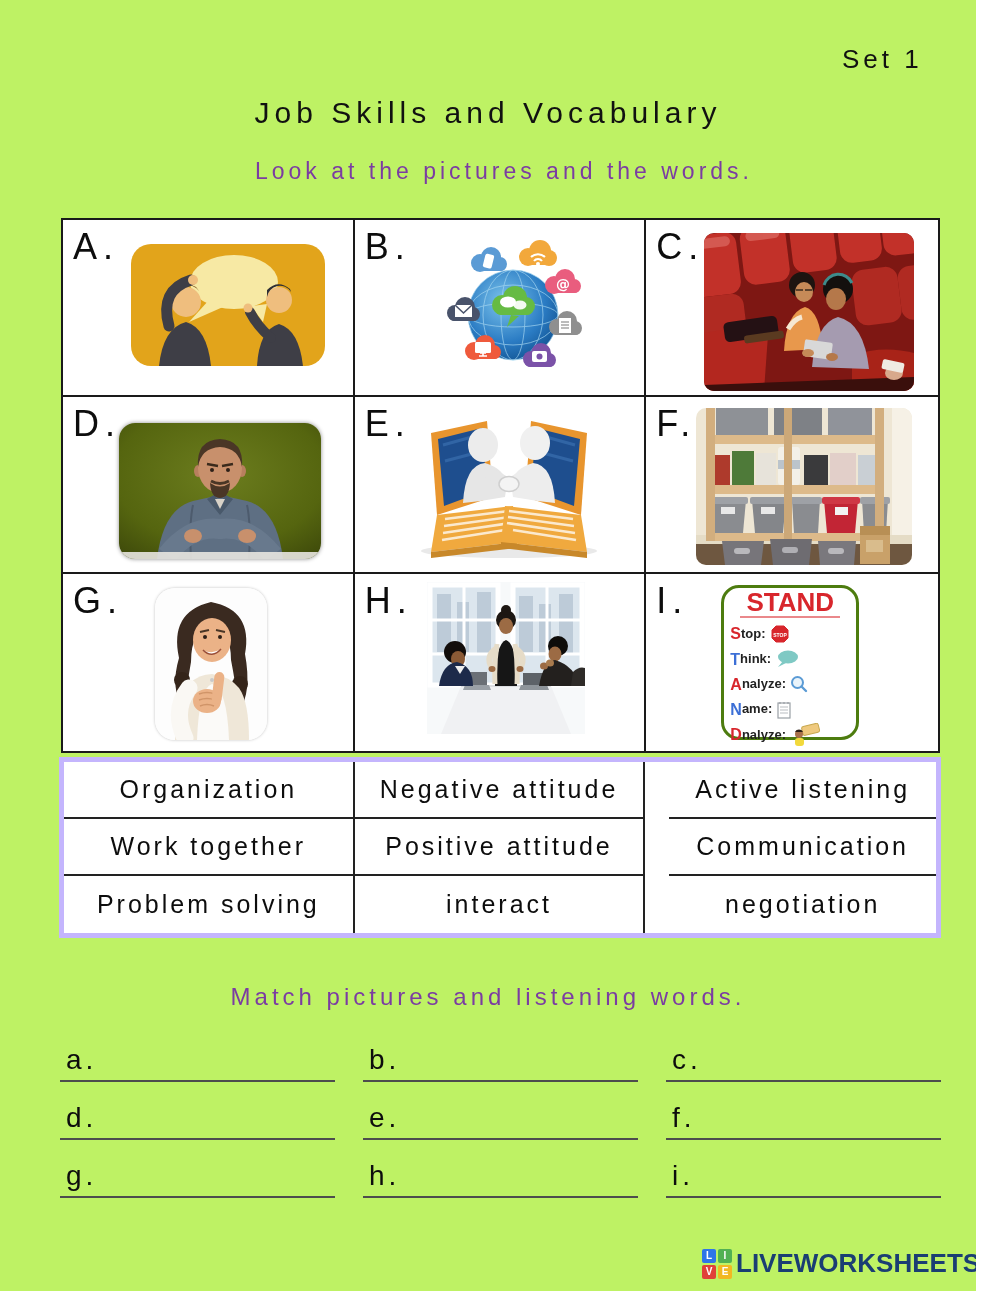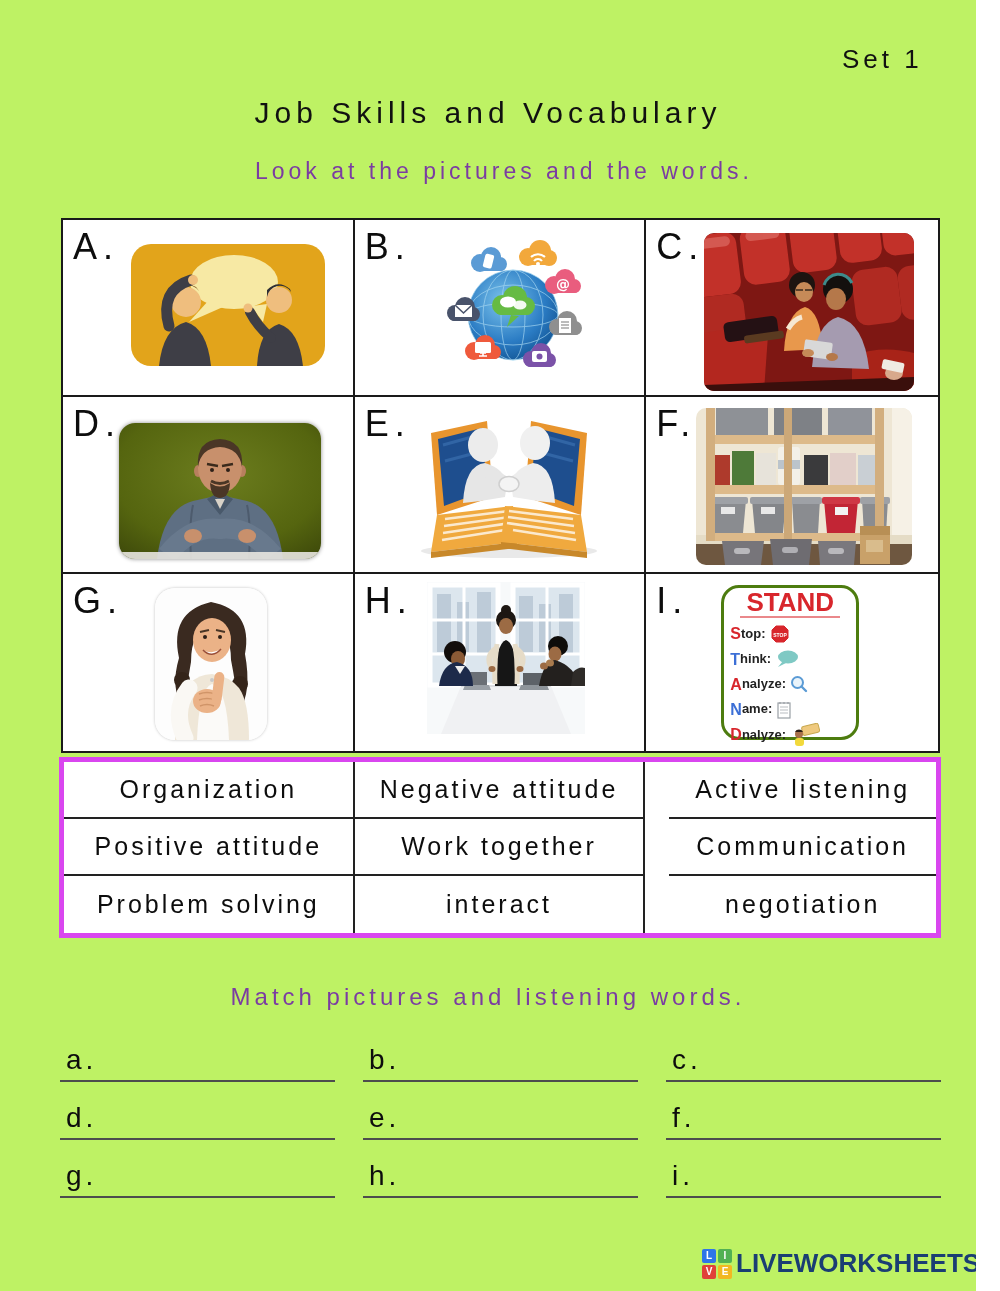--- a/index.html
+++ b/index.html
@@ -42,21 +42,21 @@
                letter-spacing:0;}
   .stand-sub{height:2px;background:#D8262C;opacity:.55;margin:0 10px 3px;}
   .stand-row{display:flex;align-items:center;font-size:13px;font-weight:700;color:#222;
              line-height:1.58;}
   .stand-ini{font-size:16px;font-weight:800;}
   .c-red{color:#D8262C;} .c-blue{color:#3C6FD6;}
   .stand-ico{margin-left:4px;display:inline-flex;}
 
   
   .word-table{position:absolute;left:59px;top:757px;width:882px;height:181px;
-              border:5px solid #d946ef;box-sizing:border-box;display:grid;
+              border:5px solid #c4b5fd;box-sizing:border-box;display:grid;
               grid-template-columns:1fr 1fr 1fr;grid-template-rows:1fr 1fr 1fr;background:#fff;}
   .wcell{display:flex;align-items:center;justify-content:center;font-size:25px;
          letter-spacing:3px;color:#0d0d0d;border-right:2px solid #222;border-bottom:2px solid #222;}
   .word-table .wcell:nth-child(3n){border-right:none;margin-left:24px;}
   .word-table .wcell:nth-child(n+7){border-bottom:none;}
 
   
   .answers{position:absolute;left:60px;top:1024px;width:881px;display:grid;
            grid-template-columns:1fr 1fr 1fr;grid-template-rows:58px 58px 58px;column-gap:28px;}
   .ans{position:relative;border-bottom:2px solid #4d4d4d;display:flex;align-items:flex-end;}
@@ -503,22 +503,22 @@
           </span>
         </div>
       </div>
     </div>
   </div>
 
   <div class="word-table">
     <div class="wcell">Organization</div>
     <div class="wcell">Negative attitude</div>
     <div class="wcell">Active listening</div>
+    <div class="wcell">Work together</div>
     <div class="wcell">Positive attitude</div>
-    <div class="wcell">Work together</div>
     <div class="wcell">Communication</div>
     <div class="wcell">Problem solving</div>
     <div class="wcell">interact</div>
     <div class="wcell">negotiation</div>
   </div>
 
   <div class="instr match">Match pictures and listening words.</div>
 
   <div class="answers">
     <div class="ans">

